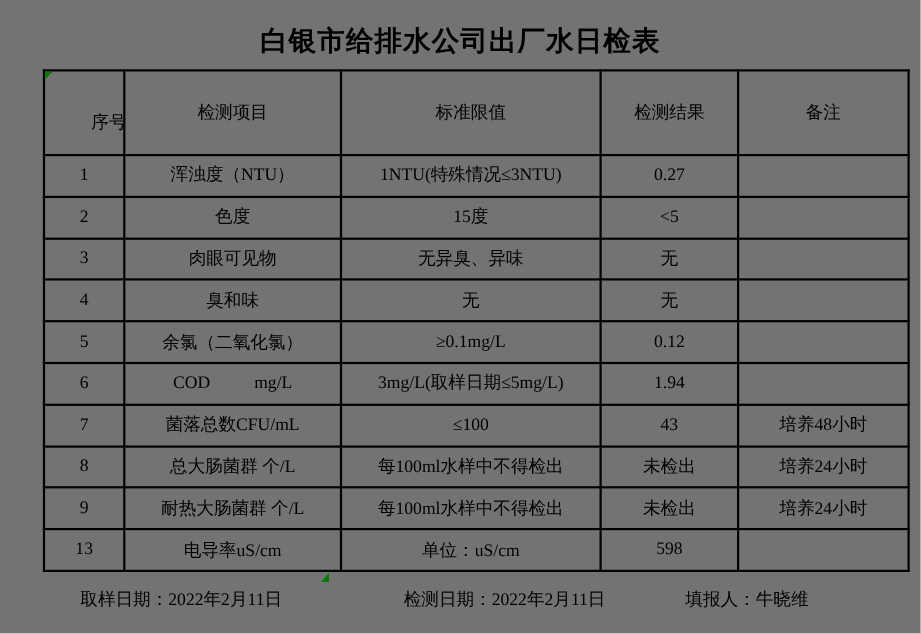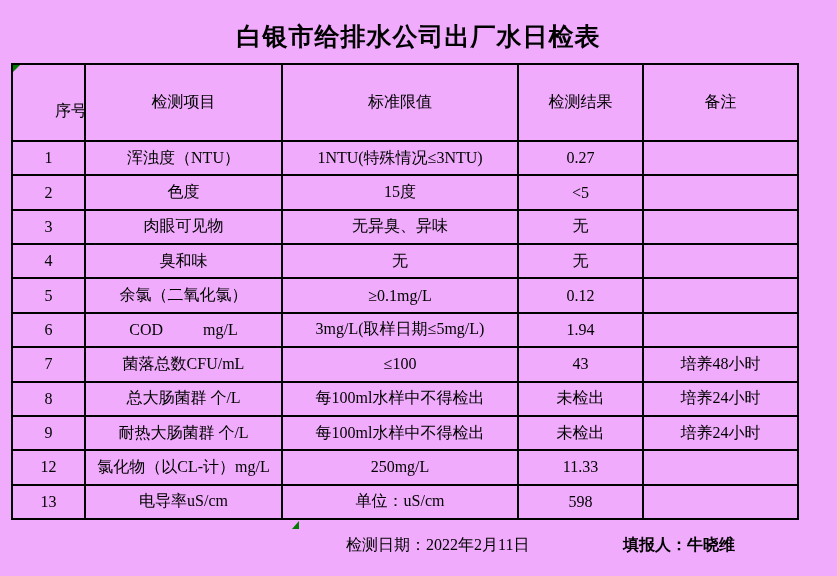--- a/index.html
+++ b/index.html
@@ -1,37 +1,37 @@
 <!DOCTYPE html>
 <html><head>
 <meta charset="utf-8">
 <style>
   html, body { margin: 0; padding: 0; background: #ffffff; }
   .page {
     position: relative;
     width: 837px;
     height: 576px;
-    background: #f0abfc;
+    background: #737373;
     color: #000000;
     font-family: "Liberation Serif", "DejaVu Serif", serif;
     overflow: hidden;
   }
   .title {
     position: absolute;
     top: 20px;
     left: 0;
     width: 100%;
     text-align: center;
     font-size: 25px;
     font-weight: bold;
     letter-spacing: 1px;
   }
   table.daily-check {
     position: absolute;
-    left: 11px;
+    left: 39px;
     top: 63px;
     width: 786px;
     height: 457px;
     border-collapse: collapse;
     table-layout: fixed;
   }
   table.daily-check th,
   table.daily-check td {
     border: 2px solid #000000;
     text-align: center;
@@ -63,22 +63,22 @@
     border-bottom: 8px solid #007b00;
     border-left: 7px solid transparent;
   }
   .footer-item {
     position: absolute;
     top: 535px;
     font-size: 16px;
     white-space: pre;
   }
   .footer-sampling { left: 73px; }
-  .footer-testing  { left: 346px; }
-  .footer-reporter { left: 623px; font-weight: bold; }
+  .footer-testing  { left: 367px; }
+  .footer-reporter { left: 623px; }
 </style>
 </head>
 <body>
 
 <div class="page">
 
   <div class="title">白银市给排水公司出厂水日检表</div>
 
   <table class="daily-check">
     <colgroup>
@@ -158,36 +158,30 @@
           <td>培养24小时</td>
         </tr>
         <tr>
           <td>9</td>
           <td>耐热大肠菌群 个/L</td>
           <td>每100ml水样中不得检出</td>
           <td>未检出</td>
           <td>培养24小时</td>
         </tr>
         <tr>
-          <td>12</td>
-          <td>氯化物（以CL-计）mg/L</td>
-          <td>250mg/L</td>
-          <td>11.33</td>
-          <td></td>
-        </tr>
-        <tr>
           <td>13</td>
           <td>电导率uS/cm</td>
           <td>单位：uS/cm</td>
           <td>598</td>
           <td></td>
         </tr>
       </tbody>
   </table>
 
   <div class="bottom-artifact"></div>
 
+  <div class="footer-item footer-sampling"><span>取样日期：</span><span>2022年2月11日</span></div>
 
   <div class="footer-item footer-testing"><span>检测日期：</span><span>2022年2月11日</span></div>
 
   <div class="footer-item footer-reporter"><span>填报人：</span><span>牛晓维</span></div>
 
 </div>
 
 </body></html>

